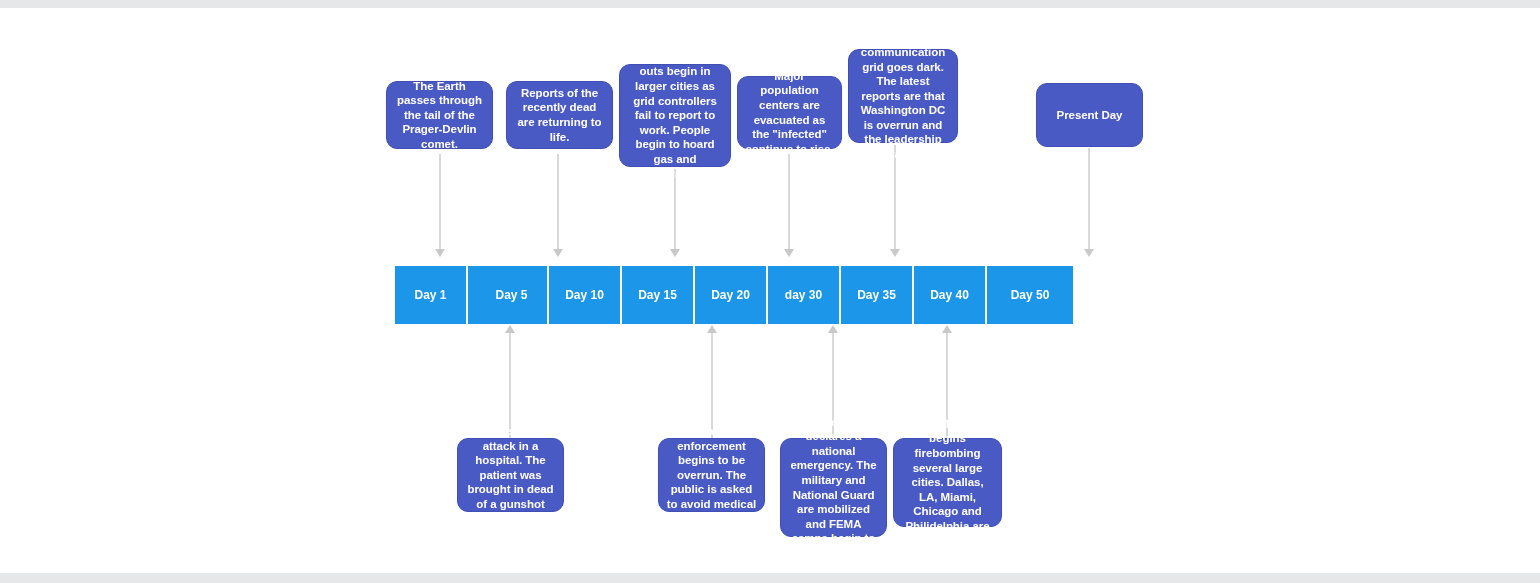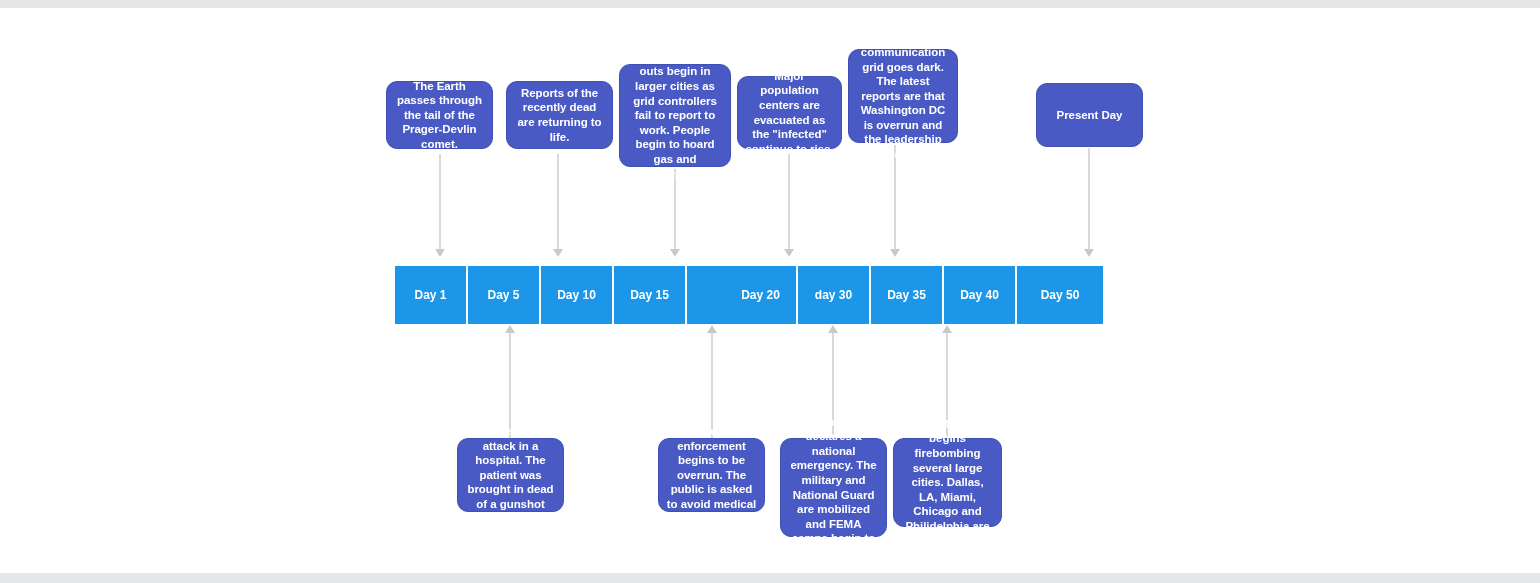--- a/index.html
+++ b/index.html
@@ -158,30 +158,30 @@
   </div>
 
   <div class="event-card" style="left:1036px; top:83px; width:107px; height:64px;">
     <span class="card-text">Present Day</span>
   </div>
 
   <div id="timeline-bar">
     <div class="timeline-cell" style="width:73px;">
       <span>Day 1</span>
     </div>
-    <div class="timeline-cell" style="width:73px;">
+    <div class="timeline-cell" style="width:73px;margin-left:8px;">
       <span>Day 5</span>
     </div>
     <div class="timeline-cell" style="width:73px;">
       <span>Day 10</span>
     </div>
     <div class="timeline-cell" style="width:73px;">
       <span>Day 15</span>
     </div>
-    <div class="timeline-cell" style="width:73px;margin-left:38px;">
+    <div class="timeline-cell" style="width:73px;">
       <span>Day 20</span>
     </div>
     <div class="timeline-cell" style="width:73px;">
       <span>day 30</span>
     </div>
     <div class="timeline-cell" style="width:73px;">
       <span>Day 35</span>
     </div>
     <div class="timeline-cell" style="width:73px;">
       <span>Day 40</span>

